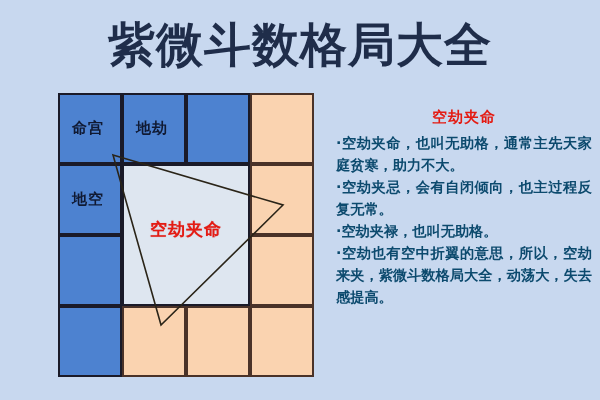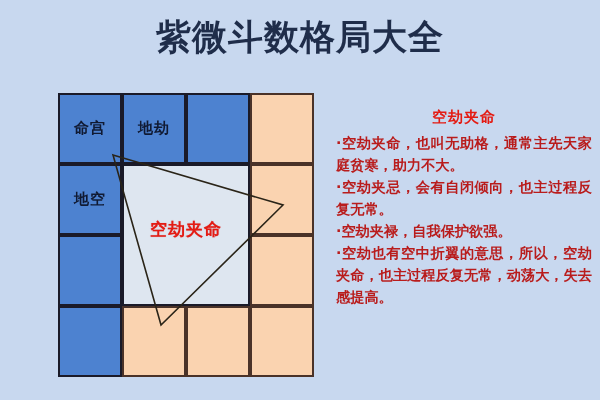--- a/index.html
+++ b/index.html
@@ -23,21 +23,21 @@
     background: #c8d8ef;
   }
 
   
   #title {
     position: absolute;
     left: 0;
     top: 16px;
     width: 600px;
     text-align: center;
-    font-size: 35px;
+    font-size: 47px;
     font-weight: bold;
     color: #1f2d4a;
     letter-spacing: 1px;
     line-height: 1.25;
     white-space: nowrap;
   }
 
   
   #grid-wrap {
     position: absolute;
@@ -51,21 +51,21 @@
     inset: 0;
     border: 3px solid #1a1a28;
     box-sizing: border-box;
   }
   .cell {
     position: absolute;
     box-sizing: border-box;
     border: 2px solid #1a1a28;
     display: flex;
     align-items: center;
-    justify-content: center;
+    padding-left: 12px;
   }
   .cell.blue   { background: #4d82d0; }
   .cell.orange { background: #fad3b0; border-color: #4a3228; }
   .cell-label {
     font-size: 15px;
     font-weight: bold;
     color: #101a33;
     letter-spacing: 1px;
     pointer-events: none;
   }
@@ -107,21 +107,21 @@
     font-size: 15px;
     font-weight: bold;
     color: #e41b13;
     letter-spacing: 1px;
     margin-bottom: 5px;
     white-space: nowrap;
   }
   #panel-list {
     font-size: 14.2px;
     font-weight: bold;
-    color: #b91c1c;
+    color: #0c4a6e;
     line-height: 1.55;
     letter-spacing: 0px;
   }
   .panel-item {
     text-align: justify;
     text-align-last: left;
     text-indent: 0;
   }
 </style>
 </head>
@@ -159,18 +159,18 @@
     <svg id="triangle-svg" viewBox="0 0 256 284">
       <polygon id="tri-poly" fill="none" stroke="#2a2418" stroke-width="1.6" points="55,62 225,112 103,232"></polygon>
     </svg>
   </div>
 
   <div id="panel">
     <div id="panel-heading">空劫夹命</div>
     <div id="panel-list">
         <div class="panel-item">·空劫夹命，也叫无助格，通常主先天家庭贫寒，助力不大。</div>
         <div class="panel-item">·空劫夹忌，会有自闭倾向，也主过程反复无常。</div>
-        <div class="panel-item">·空劫夹禄，自我保护欲强。</div>
-        <div class="panel-item">·空劫也有空中折翼的意思，所以，空劫夹命，也主过程反复无常，动荡大，失去感提高。</div>
+        <div class="panel-item">·空劫夹禄，也叫无助格。</div>
+        <div class="panel-item">·空劫也有空中折翼的意思，所以，空劫来夹，紫微斗数格局大全，动荡大，失去感提高。</div>
       </div>
   </div>
 
 </div>
 
 </body></html>

